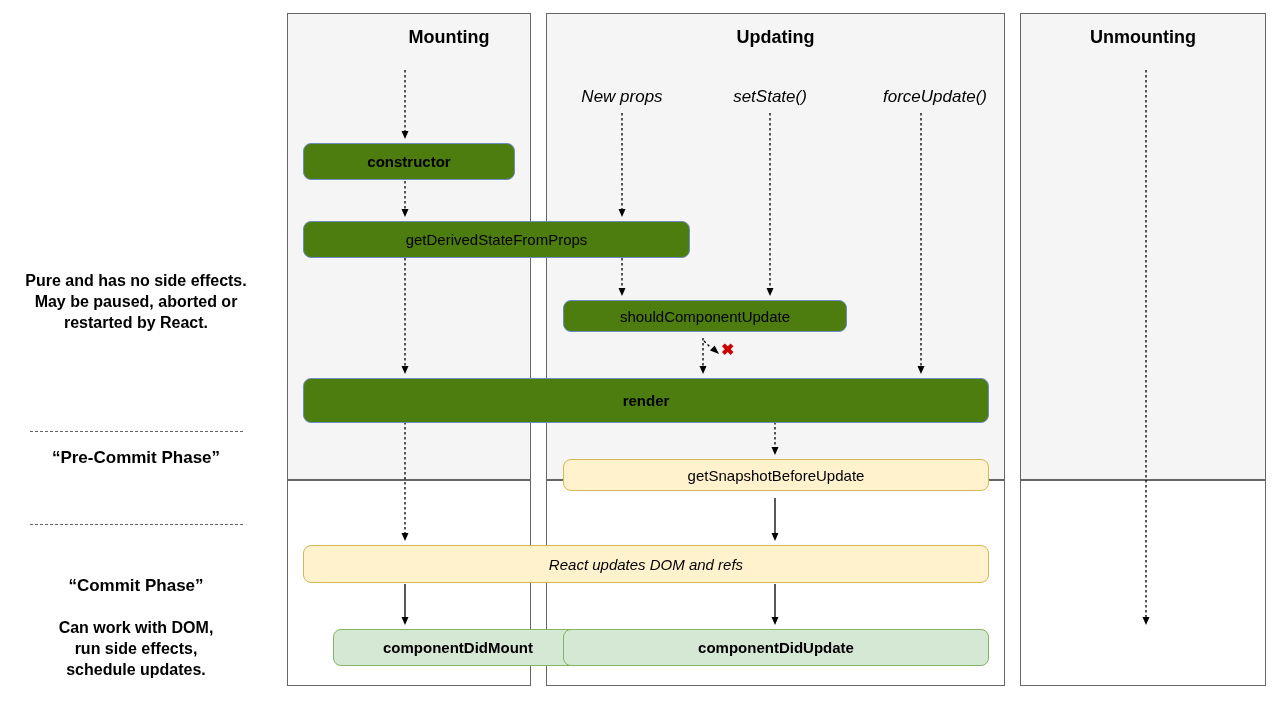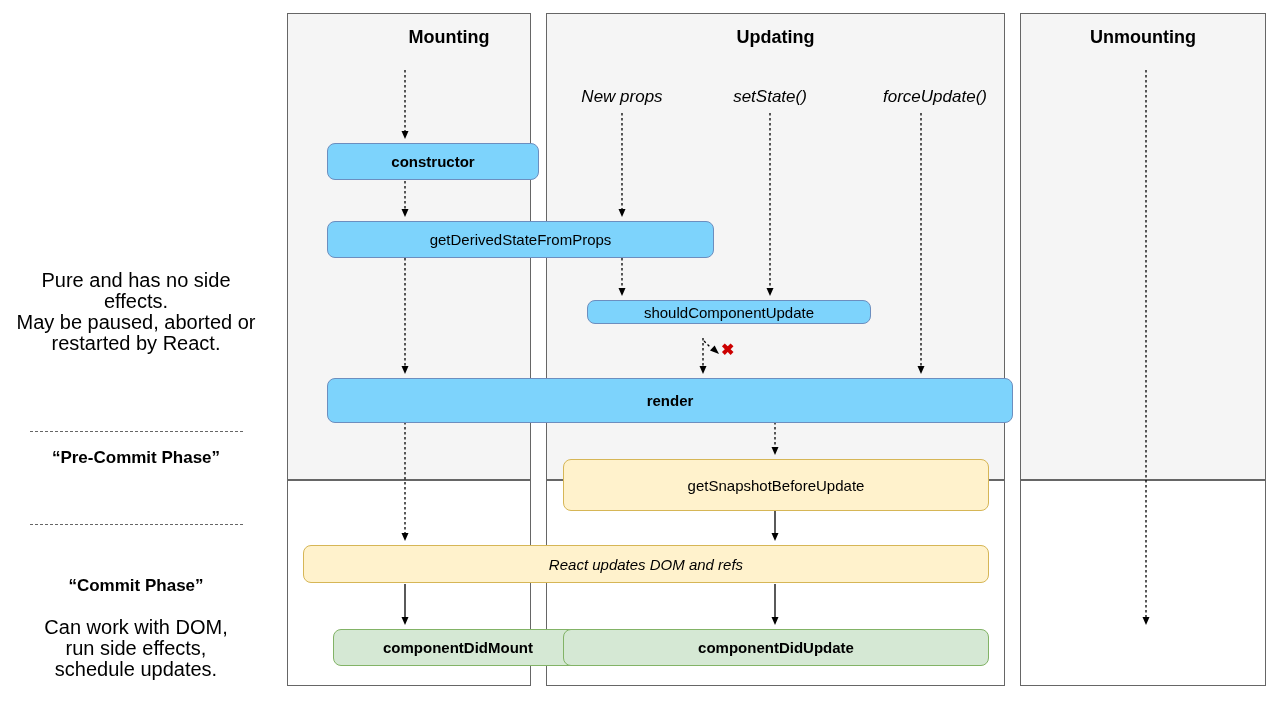--- a/index.html
+++ b/index.html
@@ -30,42 +30,43 @@
     position:absolute;
     left:16px;width:240px;
     text-align:center;
     font-weight:bold;
     font-size:17px;
   }
   .side-desc{
     position:absolute;
     left:16px;width:240px;
     text-align:center;
-    font-size:20px;
+    font-size:16px;
     line-height:21px;
     white-space:pre-line;
+    font-weight:bold;
   }
   .sep{
     position:absolute;
     left:30px;width:213px;height:0;
     border-top:1px dashed #666666;
   }
   
   .box{
     position:absolute;
     box-sizing:border-box;
     border:1px solid;
     border-radius:8px;
     text-align:center;
     font-size:15px;
     display:flex;
     align-items:center;
     justify-content:center;
   }
-  .box.blue  { background:#7dd3fc; border-color:#6c8ebf;margin-left:24px; }
+  .box.blue  { background:#4d7c0f; border-color:#6c8ebf; }
   .box.yellow{ background:#fff2cc; border-color:#d6b656; }
   .box.green { background:#d5e8d4; border-color:#82b366; }
   .bold{ font-weight:bold; }
   .italic{ font-style:italic; }
   
   .trigger{
     position:absolute;
     text-align:center;
     font-style:italic;
     font-size:17px;
@@ -165,20 +166,20 @@
       <polygon points="771.5,617 775,625 778.5,617"></polygon>
 
     <line class="dashed" x1="1146" y1="70" x2="1146" y2="618"></line>
       <polygon points="1142.5,617 1146,625 1149.5,617"></polygon>
   </svg>
 
   <span class="skip-x">✖</span>
 
   <div class="box blue bold" style="left:303px;top:143px;width:212px;height:37px;">constructor</div>
   <div class="box blue" style="left:303px;top:221px;width:387px;height:37px;">getDerivedStateFromProps</div>
-  <div class="box blue" style="left:563px;top:300px;width:284px;height:24px;">shouldComponentUpdate</div>
+  <div class="box blue" style="left:563px;top:300px;width:284px;height:32px;">shouldComponentUpdate</div>
   <div class="box blue bold" style="left:303px;top:378px;width:686px;height:45px;">render</div>
-  <div class="box yellow" style="left:563px;top:459px;width:426px;height:52px;">getSnapshotBeforeUpdate</div>
+  <div class="box yellow" style="left:563px;top:459px;width:426px;height:32px;">getSnapshotBeforeUpdate</div>
   <div class="box yellow italic" style="left:303px;top:545px;width:686px;height:38px;">React updates DOM and refs</div>
   <div class="box green bold" style="left:303px;top:629px;width:250px;height:37px;margin-left:30px;">componentDidMount</div>
   <div class="box green bold" style="left:563px;top:629px;width:426px;height:37px;">componentDidUpdate</div>
 
 </div>
 
 </body></html>

